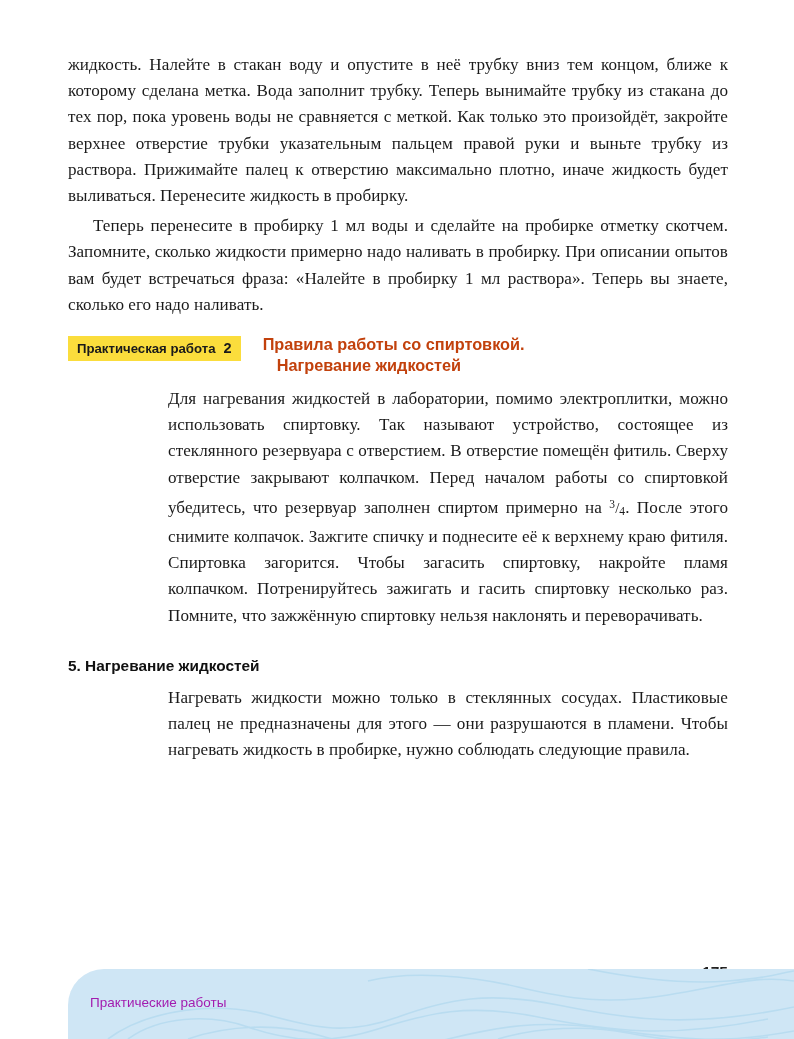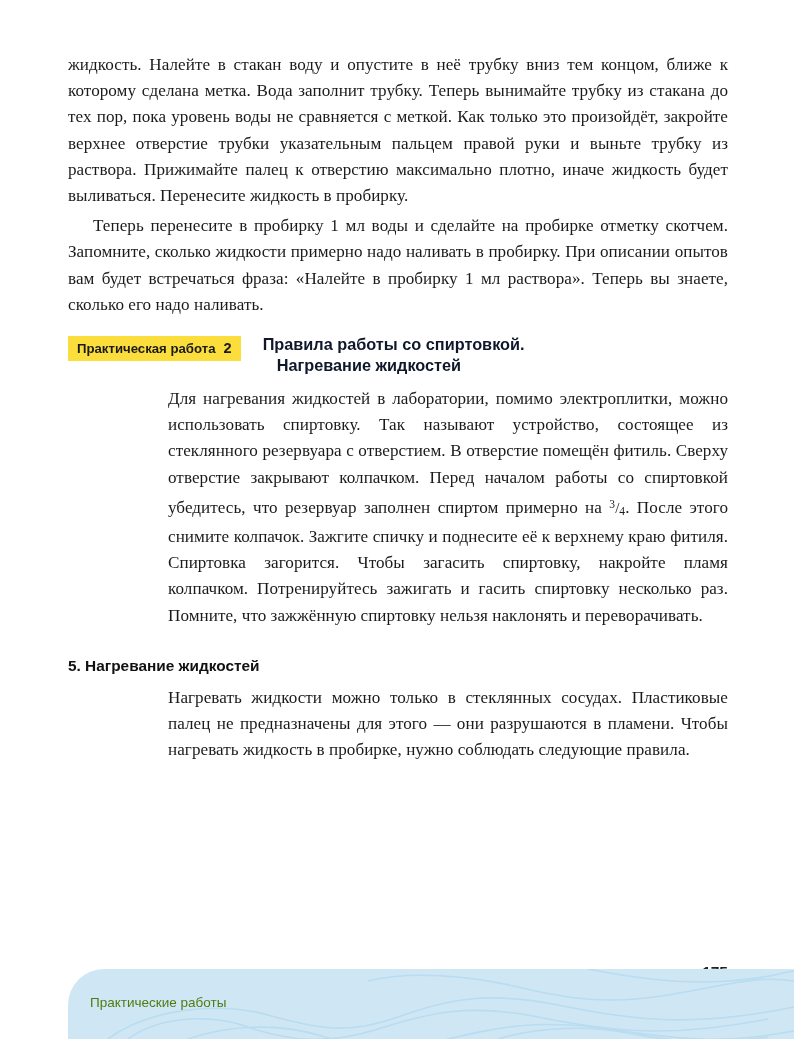--- a/index.html
+++ b/index.html
@@ -57,21 +57,21 @@
   .pw-badge .num {
     font-size: 14.5px;
     margin-left: 8px;
   }
   .pw-title {
     margin-left: 22px;
     font-family: "Liberation Sans", sans-serif;
     font-weight: 700;
     font-size: 16.3px;
     line-height: 21px;
-    color: #0f172a;
+    color: #c2410c;
   }
   .pw-title .line2 { display: block; padding-left: 14px; }
 
   .section-title {
     font-family: "Liberation Sans", sans-serif;
     font-weight: 700;
     font-size: 15.4px;
     color: #111;
     margin-top: 28px;
     margin-left: 0px;
@@ -113,21 +113,21 @@
     position: absolute;
     left: 0;
     top: 0;
   }
   .footer-label {
     position: absolute;
     left: 22px;
     top: 26px;
     font-family: "Liberation Sans", sans-serif;
     font-size: 13.5px;
-    color: #4d7c0f;
+    color: #a21caf;
   }
   .page-number {
     position: absolute;
     right: 66px;
     bottom: 58px;
     font-family: "Liberation Sans", sans-serif;
     font-size: 15.5px;
     font-weight: 700;
     color: #222;
   }

